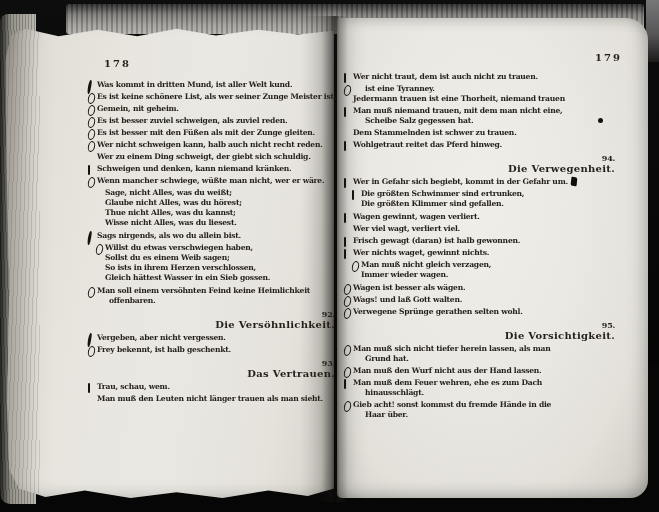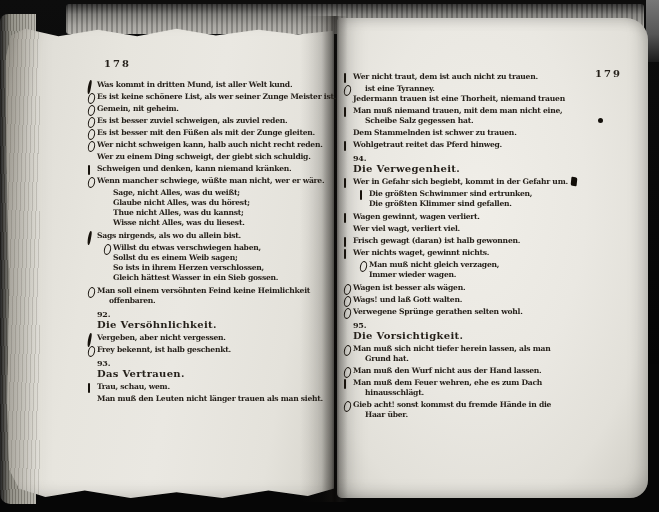--- a/index.html
+++ b/index.html
@@ -52,30 +52,30 @@
   }
   .gutter{
     position:absolute;left:300px;top:16px;width:52px;height:486px;z-index:3;pointer-events:none;
     background:linear-gradient(to right, rgba(0,0,0,0) 0%, rgba(25,22,18,0.14) 42%, rgba(25,22,18,0.45) 60%, rgba(12,10,8,0.68) 67%, rgba(45,42,38,0.28) 76%, rgba(0,0,0,0) 92%);
   }
 
   
   .textlayer{position:absolute;z-index:4;color:#241f19;font-weight:bold;}
   .pagenum{font-size:10px;letter-spacing:2px;}
   .pagenum-left{left:104px;top:58px;}
-  .pagenum-right{left:595px;top:68px;}
+  .pagenum-right{left:595px;top:52px;}
   .content{font-size:7.6px;letter-spacing:-0.25px;}
   .content-left{left:97px;top:80px;width:238px;}
   .content-right{left:353px;top:72px;width:262px;}
 
   .proverb{position:relative;margin-bottom:2px;}
   .line{line-height:10px;min-height:10px;white-space:nowrap;}
   .line.cont{padding-left:12px;}
-  .verse{position:relative;margin:1px 0 3px 16px;}
-  .sec{margin:3px 0 2px;text-align:left;}
+  .verse{position:relative;margin:1px 0 3px 8px;}
+  .sec{margin:3px 0 2px;text-align:right;}
   .sec-num{font-size:8px;line-height:10px;}
   .sec-title{font-size:10px;line-height:12px;letter-spacing:0.3px;}
 
   
   .mark{position:absolute;left:-9px;top:0;}
   .mark.slash{width:3px;height:14px;background:#17120c;border-radius:60% 40% 50% 60%;transform:rotate(10deg);}
   .mark.oval{width:5px;height:9px;border:1.4px solid #17120c;border-radius:50%;transform:rotate(14deg);top:1px;background:transparent;}
   .mark.bar{width:2px;height:10px;background:#17120c;top:1px;border-radius:1px;}
   .blot{display:inline-block;width:6px;height:9px;background:#120e09;margin-left:3px;vertical-align:-2px;border-radius:1px 2px 1px 2px;transform:rotate(6deg);}
   .ink-dot{position:absolute;left:598px;top:118px;width:5px;height:5px;border-radius:50%;background:#14100b;z-index:5;}

